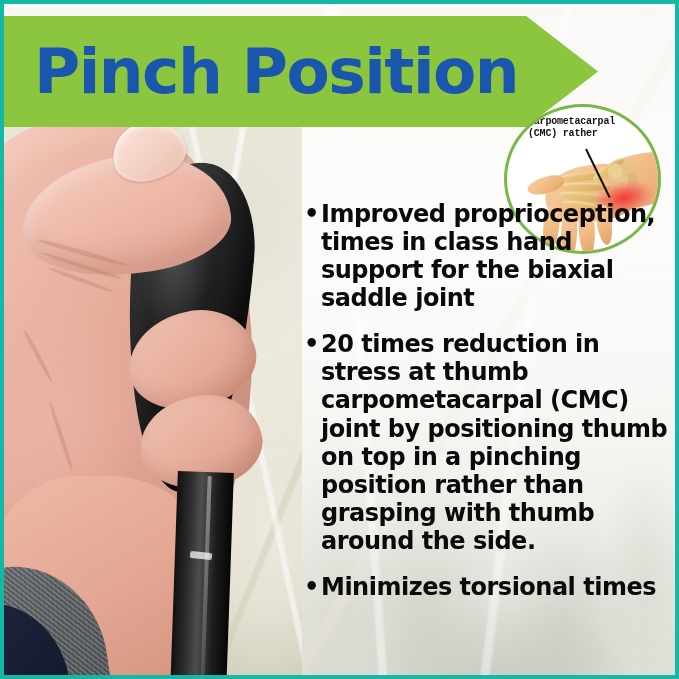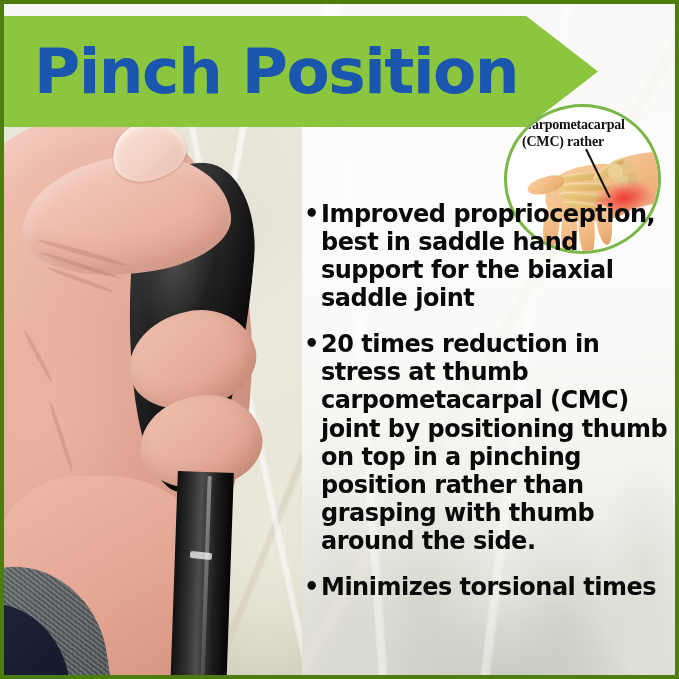--- a/index.html
+++ b/index.html
@@ -8,21 +8,21 @@
     font-family:"Liberation Sans", sans-serif;
     background:#ffffff;
     overflow:hidden;
   }
 
   
   #poster {
     position:relative;
     width:679px; height:679px;
     background:#f2efe6;
-    border:4px solid #4d7c0f;
+    border:4px solid #14b8a6;
     overflow:hidden;
   }
 
   
   .bg-photo {
     position:absolute; inset:0;
     background:
       radial-gradient(ellipse 150px 230px at 420px 600px, rgba(86,102,46,.55), transparent 62%),
       radial-gradient(ellipse 120px 200px at 560px 620px, rgba(70,92,40,.48), transparent 60%),
       radial-gradient(ellipse 90px 260px at 330px 580px, rgba(120,110,70,.40), transparent 60%),
@@ -233,23 +233,23 @@
     position:absolute;
     left:500px; top:100px;
     width:157px; height:150px;
     border-radius:50%;
     background:#ffffff;
     border:3px solid #7ab648;
     overflow:hidden;
   }
   .inset-label {
     position:absolute;
-    left:15px; top:9px;
-    font-family:Liberation Serif, serif;
-    font-size:14px;
+    left:21px; top:9px;
+    font-family:Liberation Mono, monospace;
+    font-size:10px;
     font-weight:700;
     line-height:1.22;
     color:#111111;
     letter-spacing:-.2px;
     z-index:4;
   }
   
   .inset-pointer {
     position:absolute;
     left:78px; top:42px;
@@ -415,21 +415,21 @@
     <div class="inset-pointer"></div>
     <div class="inset-label">
       <div>Carpometacarpal</div>
       <div>(CMC) rather</div>
     </div>
   </div>
 
   <div class="bullets">
     <div class="bullet">
       <span class="dot">•</span>
-      <span class="btext">Improved proprioception, best in saddle hand support for the biaxial saddle joint</span>
+      <span class="btext">Improved proprioception, times in class hand support for the biaxial saddle joint</span>
     </div>
     <div class="bullet">
       <span class="dot">•</span>
       <span class="btext">20 times reduction in stress at thumb carpometacarpal (CMC) joint by positioning thumb on top in a pinching position rather than grasping with thumb around the side.</span>
     </div>
     <div class="bullet b-last">
       <span class="dot">•</span>
       <span class="btext">Minimizes torsional times</span>
     </div>
   </div>

